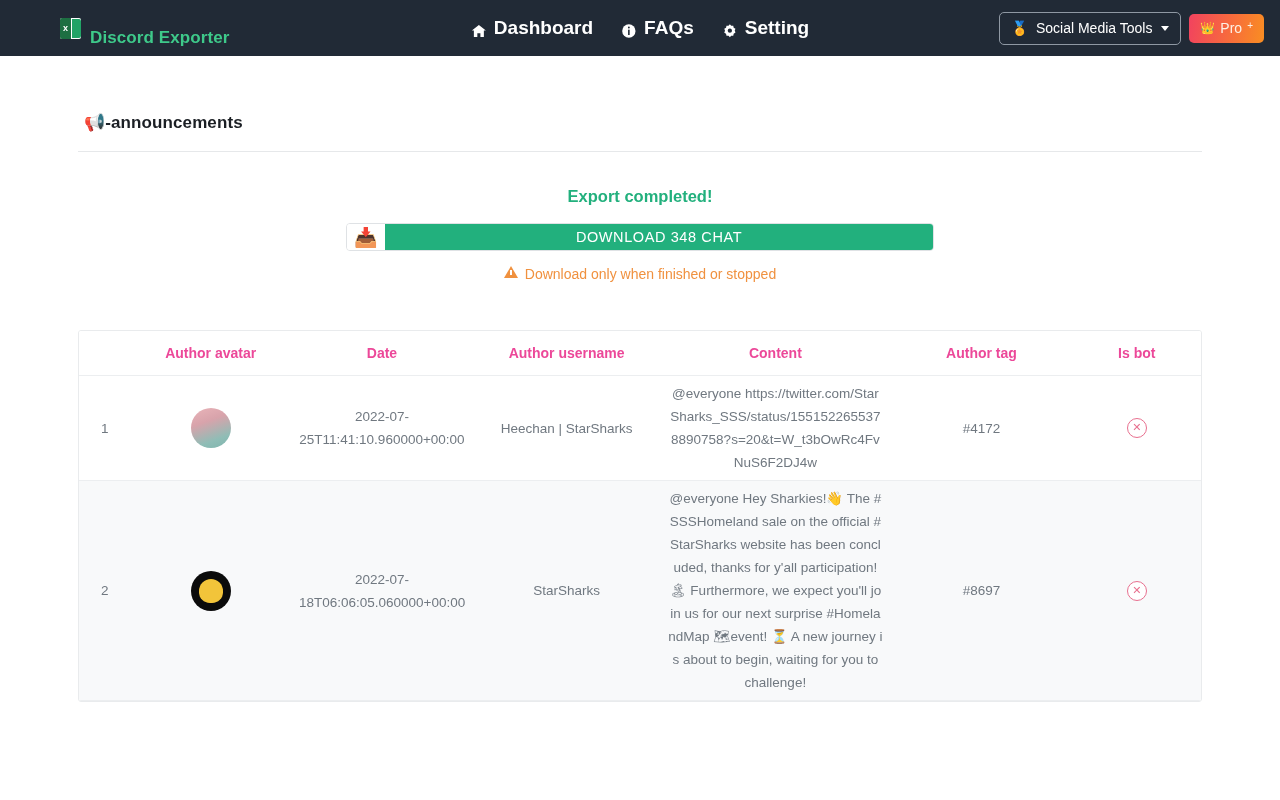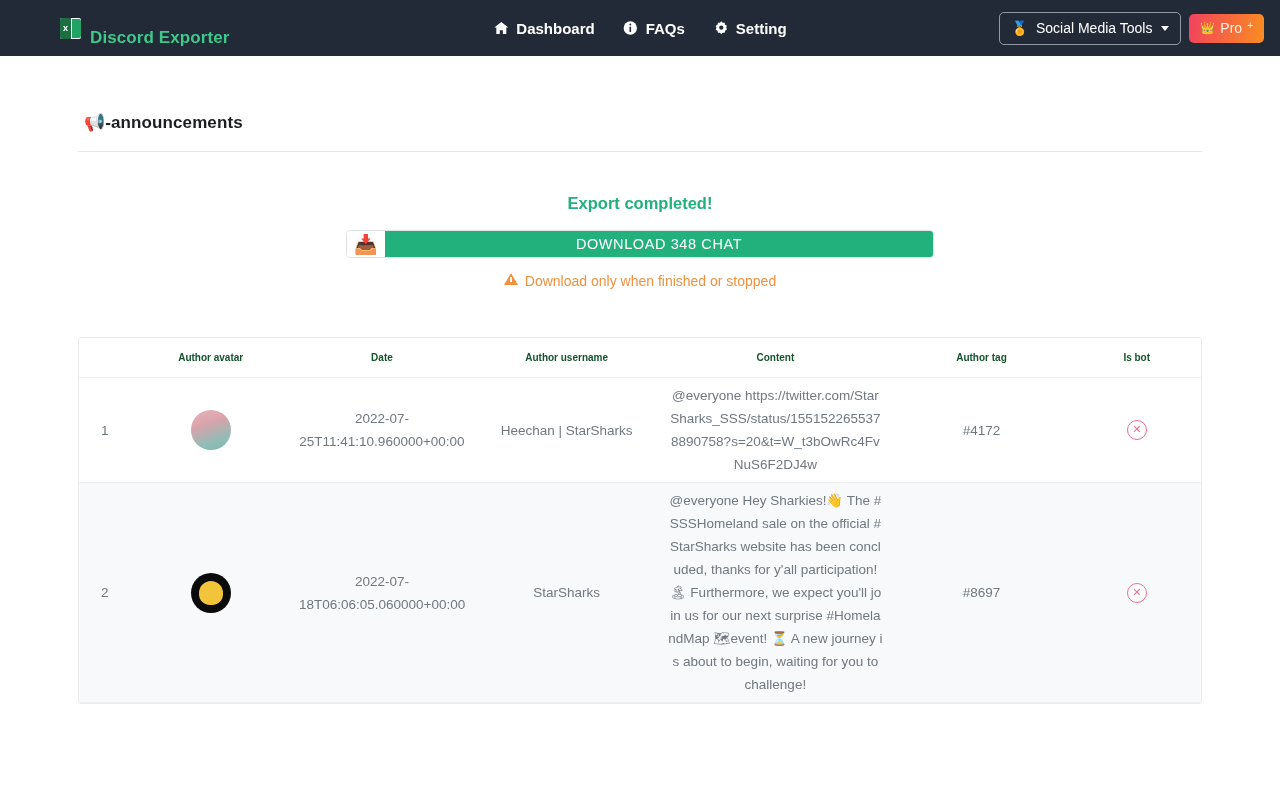--- a/index.html
+++ b/index.html
@@ -62,24 +62,24 @@
   .nav-center {
     position: absolute;
     left: 50%;
     transform: translateX(-50%);
     display: flex;
     align-items: center;
     gap: 28px;
   }
   .nav-link {
     color: #ffffff;
-    font-size: 15px;
-    font-weight: bold;
-    display: flex;
-    align-items: center;
+    font-size: 19px;
+    font-weight: bold;
+    display: flex;
+    align-items: flex-end;
     gap: 7px;
     text-decoration: none;
     cursor: pointer;
     white-space: nowrap;
   }
   .nav-ico { display: inline-flex; width: 16px; height: 16px; }
   .nav-ico svg { width: 16px; height: 16px; fill: #fff; }
 
   .nav-right {
     margin-left: auto;
@@ -145,21 +145,20 @@
 
   .export-wrap {
     text-align: center;
     padding-top: 35px;
   }
   .export-status {
     color: #22b07d;
     font-size: 16.5px;
     font-weight: bold;
     margin-bottom: 17px;
-    margin-top: 7px;
   }
   .dl-row {
     display: flex;
     justify-content: center;
   }
   .dl-box {
     display: flex;
     align-items: stretch;
     width: 588px;
     border: 1px solid #dfe2e5;
@@ -220,23 +219,23 @@
     border: 1px solid #e9ebed;
     border-radius: 3px;
     overflow: hidden;
   }
   table {
     width: 100%;
     border-collapse: collapse;
     table-layout: fixed;
   }
   thead th {
-    font-size: 10px;
-    font-weight: bold;
-    color: #14532d;
+    font-size: 14px;
+    font-weight: bold;
+    color: #ec4899;
     padding: 14px 6px;
     text-align: center;
     border-bottom: 1px solid #eceef0;
     background: #ffffff;
   }
   tbody td {
     font-size: 13.5px;
     color: #707880;
     text-align: center;
     padding: 6px 8px;

